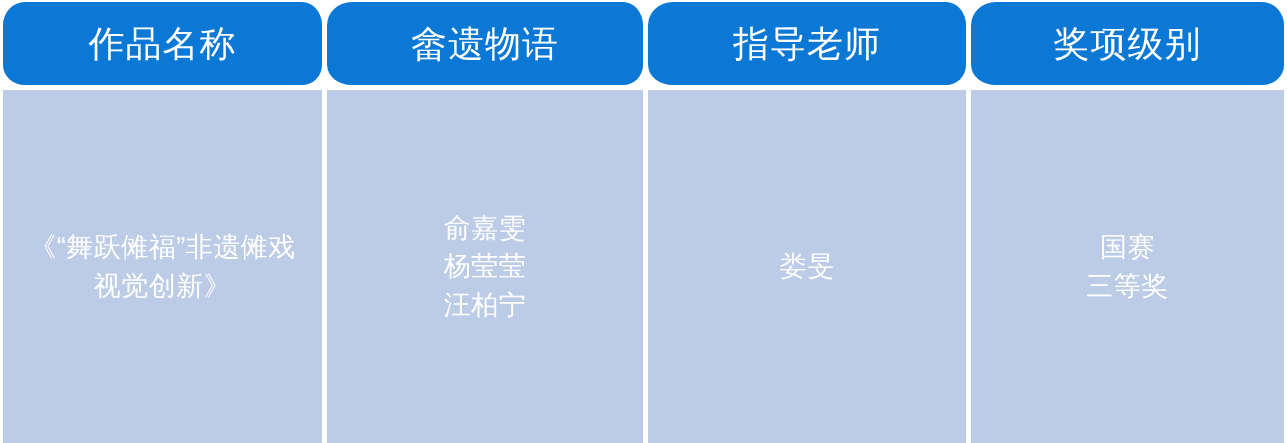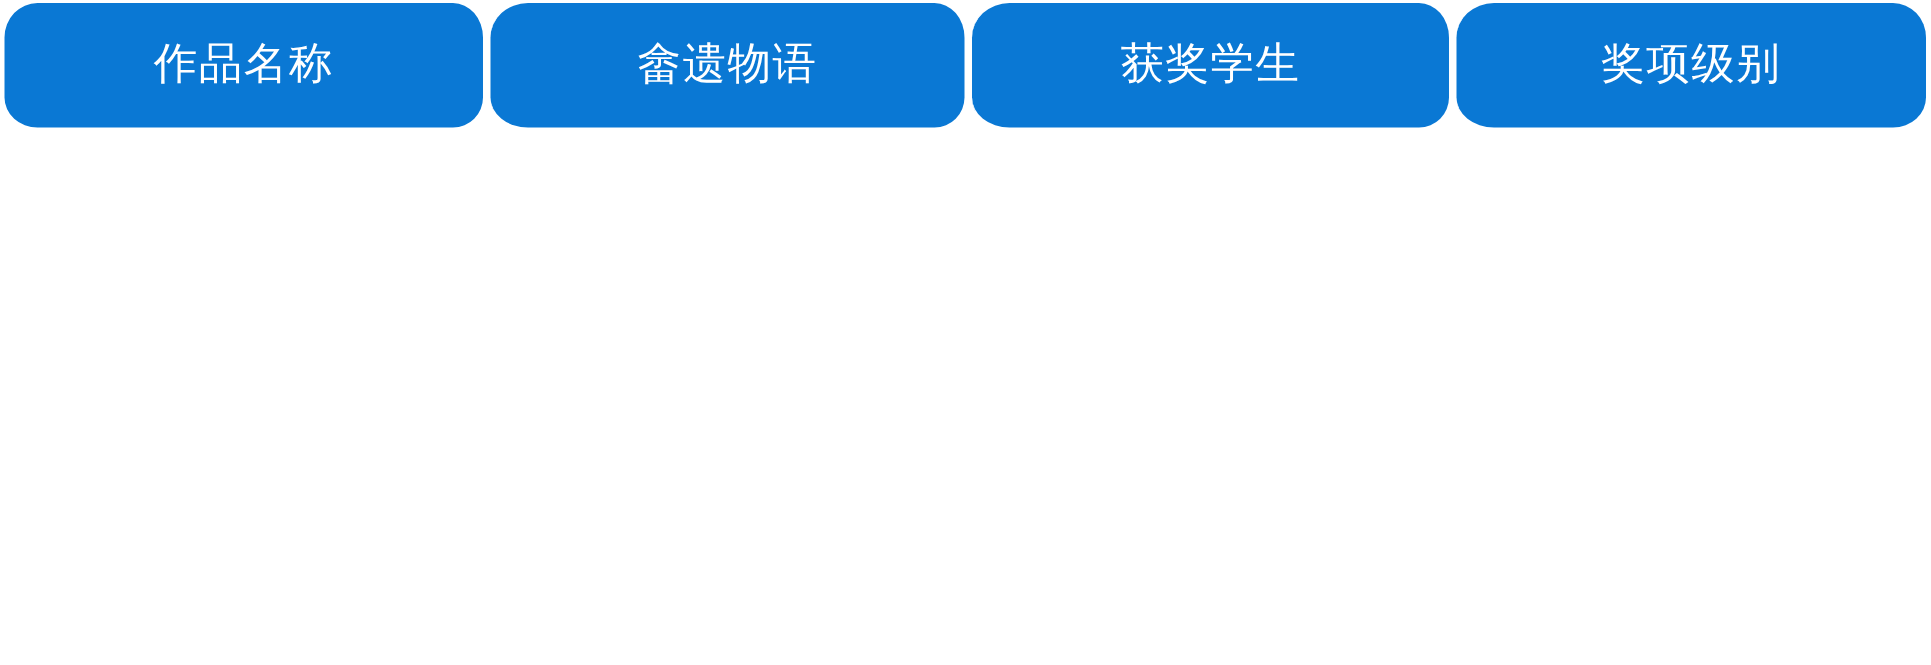--- a/index.html
+++ b/index.html
@@ -47,21 +47,21 @@
 
   .award-table th:last-child,
   .award-table td:last-child {
     border-right: 3px solid #ffffff;
   }
 
   .award-table thead th {
     background: #0a78d4;
     height: 90px;
     font-weight: normal;
-    font-size: 29px;
+    font-size: 36px;
     line-height: 1.25;
     letter-spacing: 1px;
     border-top: 2px solid #ffffff;
     border-radius: 25px;
   }
 
   .award-table tbody td {
     background: #bccce6;
     font-size: 27px;
     line-height: 1.42;
@@ -93,19 +93,40 @@
   <colgroup>
     <col class="c1">
       <col class="c2">
       <col class="c3">
       <col class="c4">
   </colgroup>
   <thead>
     <tr>
       <th>作品名称</th>
       <th>畲遗物语</th>
-      <th>获奖学生</th>
+      <th>指导老师</th>
       <th>奖项级别</th>
     </tr>
   </thead>
   <tbody>
+    <tr class="row-2">
+      <td>
+        <span class="cell-title">《“舞跃傩福”非遗傩戏视觉创新》</span>
+      </td>
+      <td>
+        <span class="cell-lines">
+          <span class="ln">俞嘉雯</span>
+          <span class="ln">杨莹莹</span>
+          <span class="ln">汪柏宁</span>
+        </span>
+      </td>
+      <td>
+        <span class="cell-lines">娄旻</span>
+      </td>
+      <td>
+        <span class="cell-lines">
+          <span class="ln">国赛</span>
+          <span class="ln">三等奖</span>
+        </span>
+      </td>
+    </tr>
   </tbody>
 </table>
 
 </body></html>

